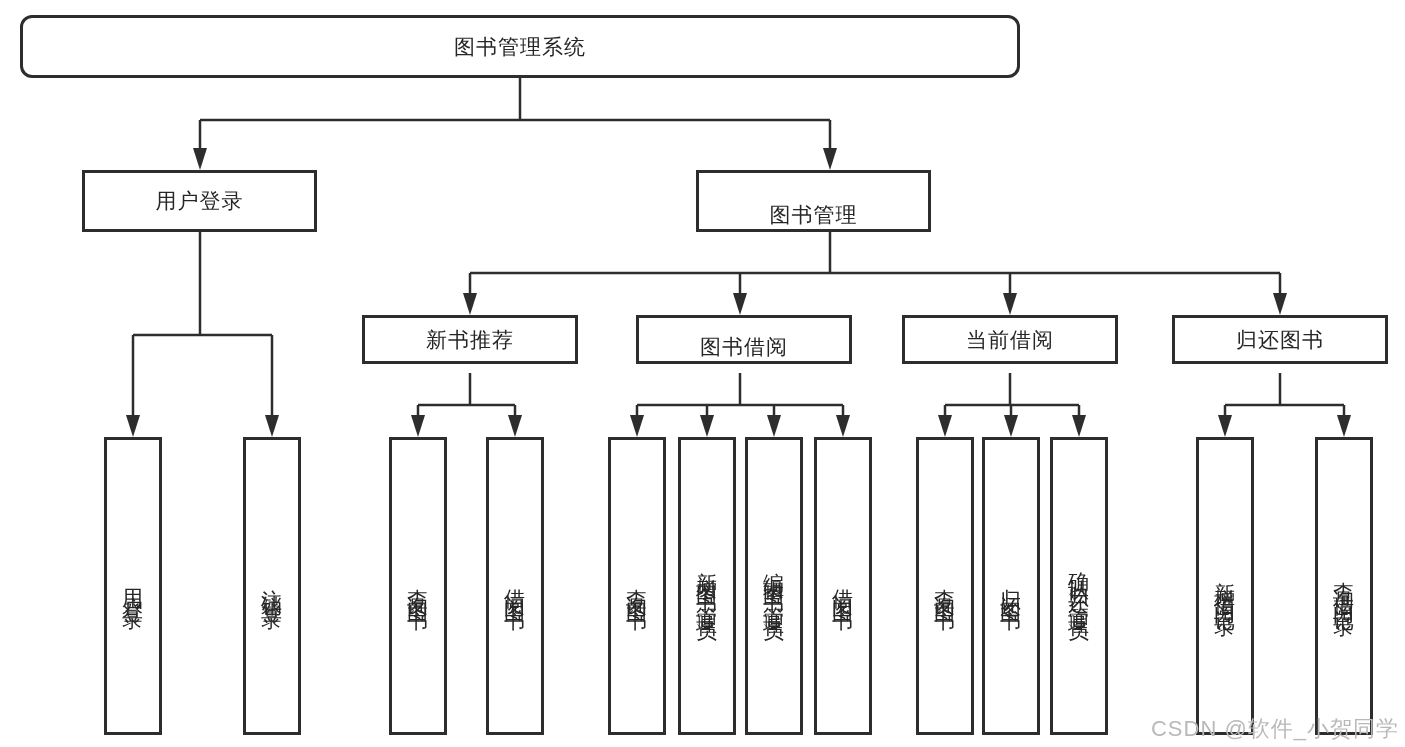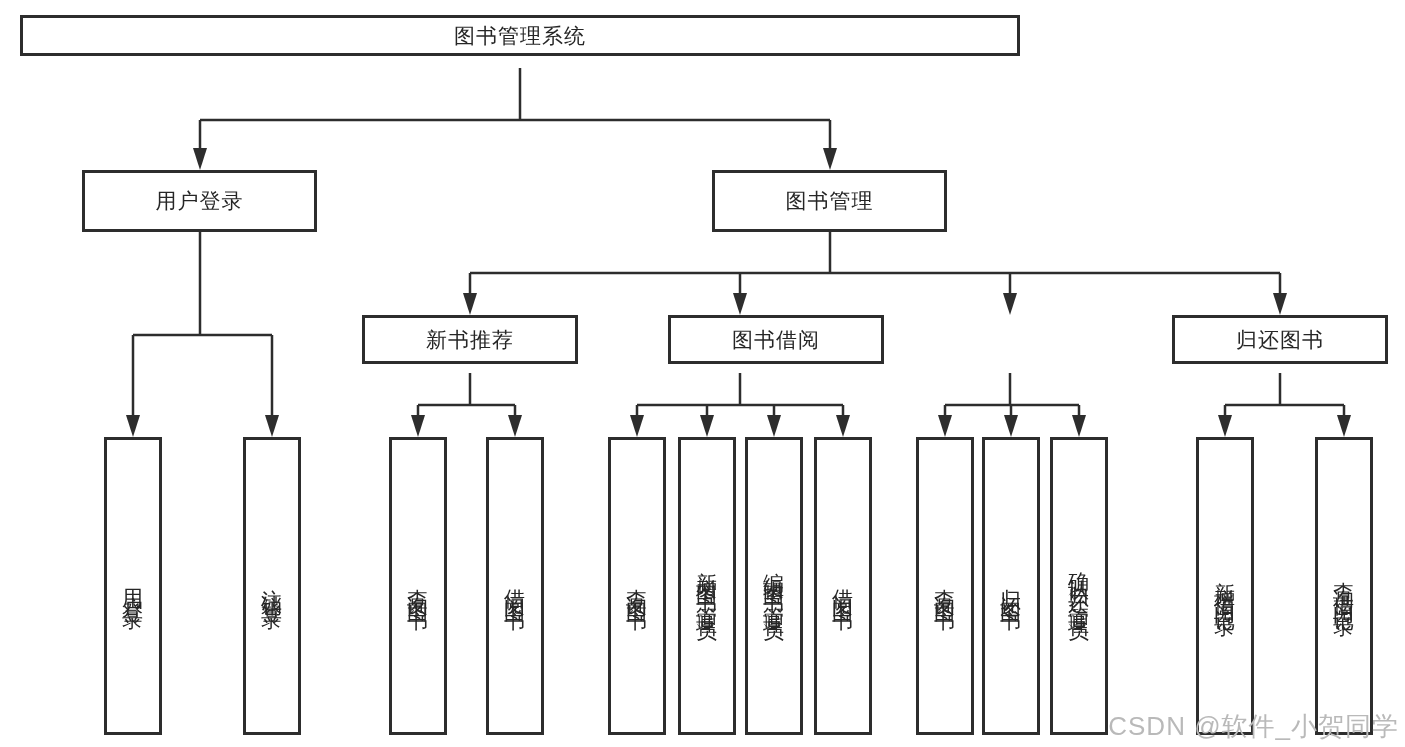--- a/index.html
+++ b/index.html
@@ -20,38 +20,38 @@
     position: absolute;
     box-sizing: border-box;
     background: #ffffff;
     border: 3px solid #2d2d2d;
     display: flex;
     align-items: center;
     justify-content: center;
     color: #262626;
   }
   .node.h { font-size: 21px; letter-spacing: 1px; }
-  .node.root { left: 20px; top: 15px; width: 1000px; height: 41px; }
+  .node.root { left: 20px; top: 15px; width: 1000px; height: 63px; border-radius: 12px; }
   .node.lvl1 { top: 170px; width: 235px; height: 62px; }
   .node.lvl2 { top: 315px; width: 216px; height: 49px; }
   .node.leaf { top: 437px; width: 58px; height: 298px; }
   .node.leaf .vtext {
     writing-mode: vertical-rl;
     text-orientation: mixed;
     font-size: 21px;
     letter-spacing: 7px;
     line-height: 1;
     white-space: nowrap;
     color: #262626;
   }
   #watermark {
     position: absolute;
     right: 6px;
     bottom: 3px;
-    font-size: 26px;
+    font-size: 22px;
     color: #b9b9b9;
     letter-spacing: 1px;
     z-index: 5;
   }
 </style>
 </head>
 <body>
 
 <div id="stage">
 
@@ -98,29 +98,32 @@
     </g>
   </svg>
 
   <div class="node h root">
     <span>图书管理系统</span>
   </div>
 
   <div class="node h lvl1" style="left:82px;">
     <span>用户登录</span>
   </div>
-  <div class="node h lvl1" style="left:712px;">
+  <div class="node h lvl1" style="left:696px;align-items:flex-end;">
     <span>图书管理</span>
   </div>
 
   <div class="node h lvl2" style="left:362px;">
     <span>新书推荐</span>
   </div>
-  <div class="node h lvl2" style="left:668px;">
+  <div class="node h lvl2" style="left:636px;align-items:flex-end;">
     <span>图书借阅</span>
+  </div>
+  <div class="node h lvl2" style="left:902px;">
+    <span>当前借阅</span>
   </div>
   <div class="node h lvl2" style="left:1172px;">
     <span>归还图书</span>
   </div>
 
   <div class="node leaf" style="left:104px;">
     <span class="vtext">用户登录</span>
   </div>
   <div class="node leaf" style="left:243px;">
     <span class="vtext">注销登录</span>

